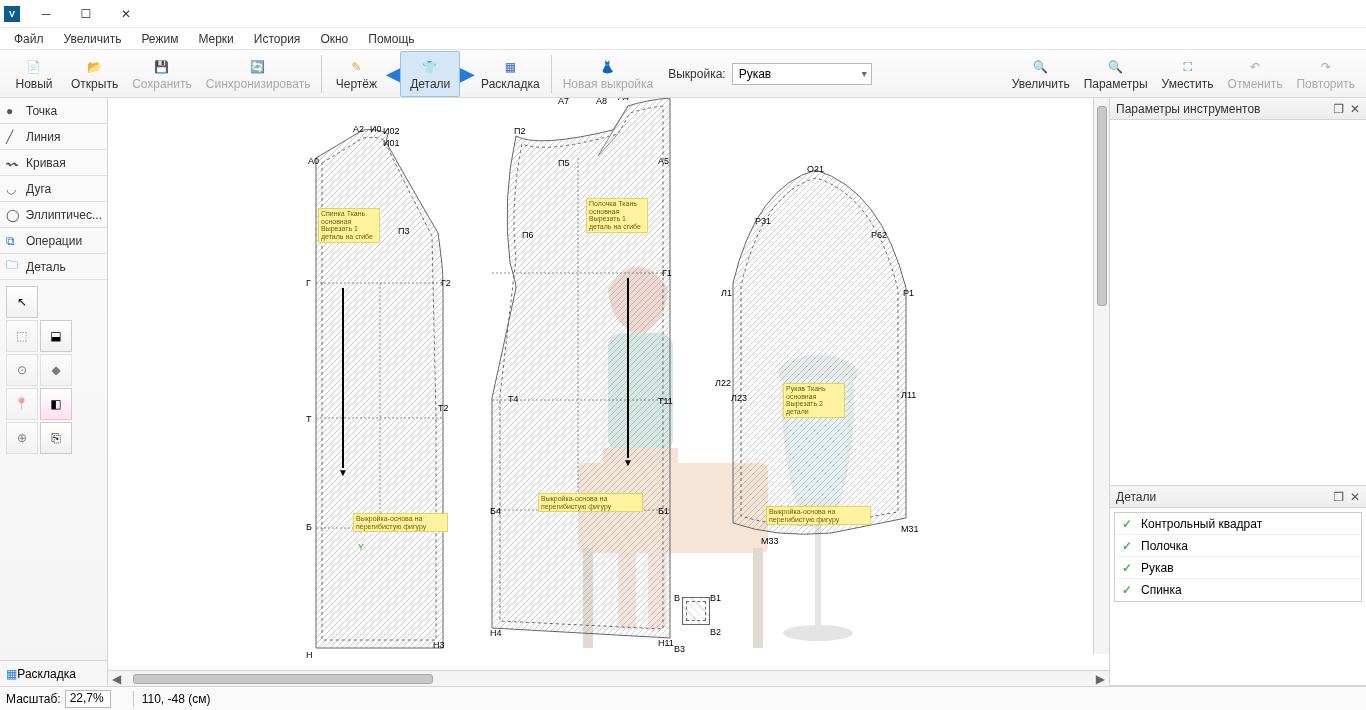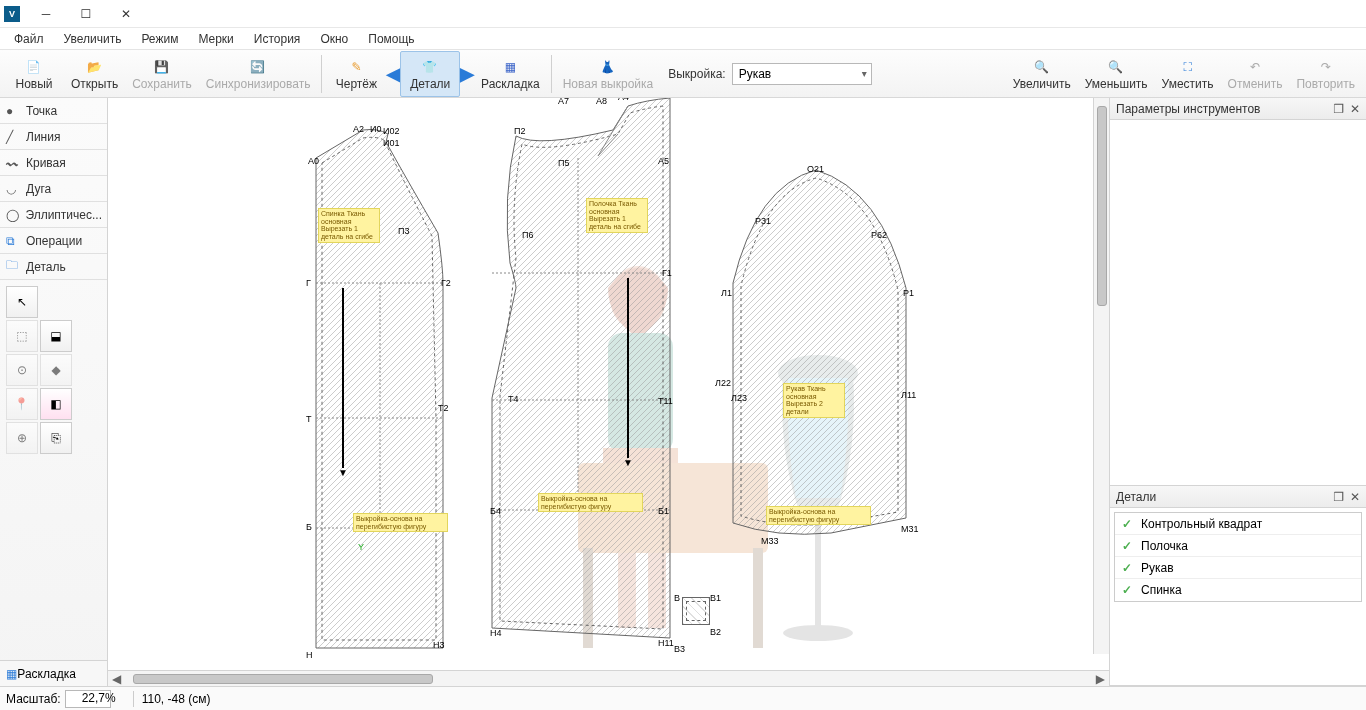--- a/index.html
+++ b/index.html
@@ -54,21 +54,21 @@
 .dock .dock-body { flex: 1; background: #fff; overflow: auto; }
 .dock.params { flex: 1; }
 .dock.details .dock-body { padding: 4px; }
 .detail-list { border: 1px solid #ccc; background: #fff; }
 .detail-list .row { display: flex; align-items: center; height: 22px; padding: 0 6px; border-bottom: 1px solid #eee; }
 .detail-list .row:last-child { border-bottom: none; }
 .chk { width: 12px; height: 12px; margin-right: 8px; display: flex; align-items: center; justify-content: center; color: #4caf50; font-weight: bold; }
 
 .statusbar { height: 24px; border-top: 1px solid #d4d4d4; background: #fafafa; display: flex; align-items: center; padding: 0 6px; }
 .statusbar .field { display: flex; align-items: center; margin-right: 14px; }
-.statusbar .zoom-input { width: 46px; height: 18px; border: 1px solid #b8b8b8; background: #fff; padding: 0 16px; }
+.statusbar .zoom-input { width: 46px; height: 18px; border: 1px solid #b8b8b8; background: #fff; padding: 0 4px; }
 .stat-sep { width: 1px; height: 16px; background: #ccc; margin: 0 8px; }
 
 .bluearrow { color: #2a7bd8; font-weight: bold; font-size: 18px; }
 </style>
 </head>
 <body>
 
 <div class="titlebar">
   <div class="app-icon">V</div>
   <div class="win-controls">
@@ -131,21 +131,21 @@
       <span>Рукав</span>
     </div>
   </div>
   <div class="tb-flex"></div>
   <div class="tb-btn">
     <span class="ico" style="color:#2a7bd8">🔍</span>
     <span>Увеличить</span>
   </div>
   <div class="tb-btn">
     <span class="ico" style="color:#2a7bd8">🔍</span>
-    <span>Уменьшить</span>
+    <span>Параметры</span>
   </div>
   <div class="tb-btn">
     <span class="ico" style="color:#2a7bd8">⛶</span>
     <span>Уместить</span>
   </div>
   <div class="tb-btn disabled">
     <span class="ico">↶</span>
     <span>Отменить</span>
   </div>
   <div class="tb-btn disabled">

